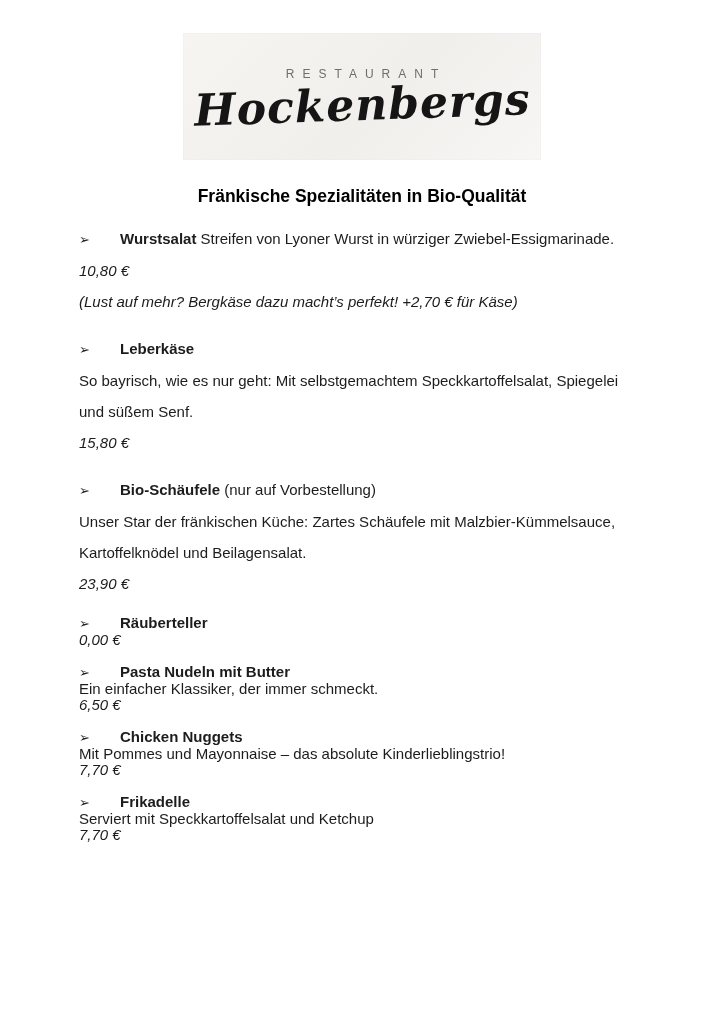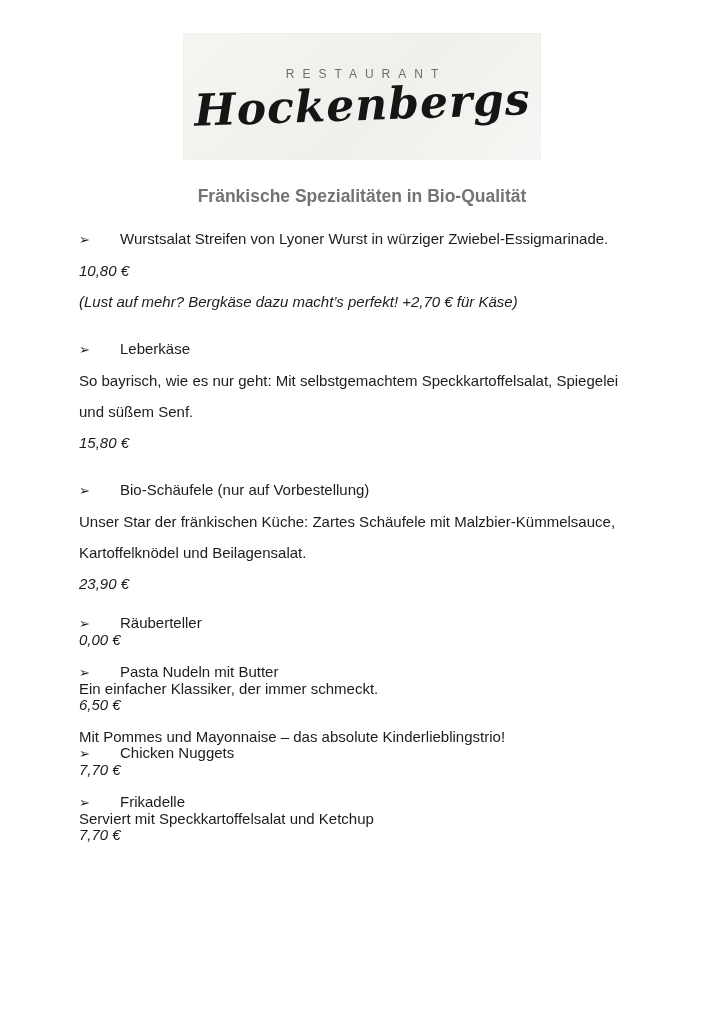--- a/index.html
+++ b/index.html
@@ -47,39 +47,39 @@
     letter-spacing: 1px;
   }
   
   .content {
     padding: 0 79px;
   }
   .section-title {
     text-align: center;
     font-size: 17.5px;
     font-weight: bold;
-    color: #737373;
+    color: #000000;
     margin: 0;
   }
   .title-specials { margin: 26px 0 6px 0; }
   .title-kids { font-size: 19px; margin: 16px 0 10px 0; }
 
   .item { margin: 0; }
   .s1 .item { margin-top: 16px; }
   .s1 .line { font-size: 15px; line-height: 31px; }
   .s2 .item { margin-top: 16px; }
   .s2 .line { font-size: 15px; line-height: 16px; }
 
   .bullet {
     display: inline-block;
     width: 41px;
     font-size: 13px;
     color: #222;
   }
-  .item-name { font-weight: normal; margin-top: 40px; }
+  .item-name { font-weight: bold; margin-top: 40px; }
   .name-suffix { font-weight: normal; }
   .price { font-style: italic; }
   .note { font-style: italic; }
   .desc { font-style: normal; }
 </style>
 </head>
 <body>
 
 <div class="page">
 
@@ -134,24 +134,24 @@
 
       <div class="item">
         <div class="line">
           <span class="bullet">➢</span><span class="item-name">Pasta Nudeln mit Butter</span>
         </div>
         <div class="line desc">Ein einfacher Klassiker, der immer schmeckt.</div>
         <div class="line price">6,50 €</div>
       </div>
 
       <div class="item">
-        <div class="line desc">Mit Pommes und Mayonnaise – das absolute Kinderlieblingstrio!</div>
         <div class="line">
           <span class="bullet">➢</span><span class="item-name">Chicken Nuggets</span>
         </div>
+        <div class="line desc">Mit Pommes und Mayonnaise – das absolute Kinderlieblingstrio!</div>
         <div class="line price">7,70 €</div>
       </div>
 
       <div class="item">
         <div class="line">
           <span class="bullet">➢</span><span class="item-name">Frikadelle</span>
         </div>
         <div class="line desc">Serviert mit Speckkartoffelsalat und Ketchup</div>
         <div class="line price">7,70 €</div>
       </div>

